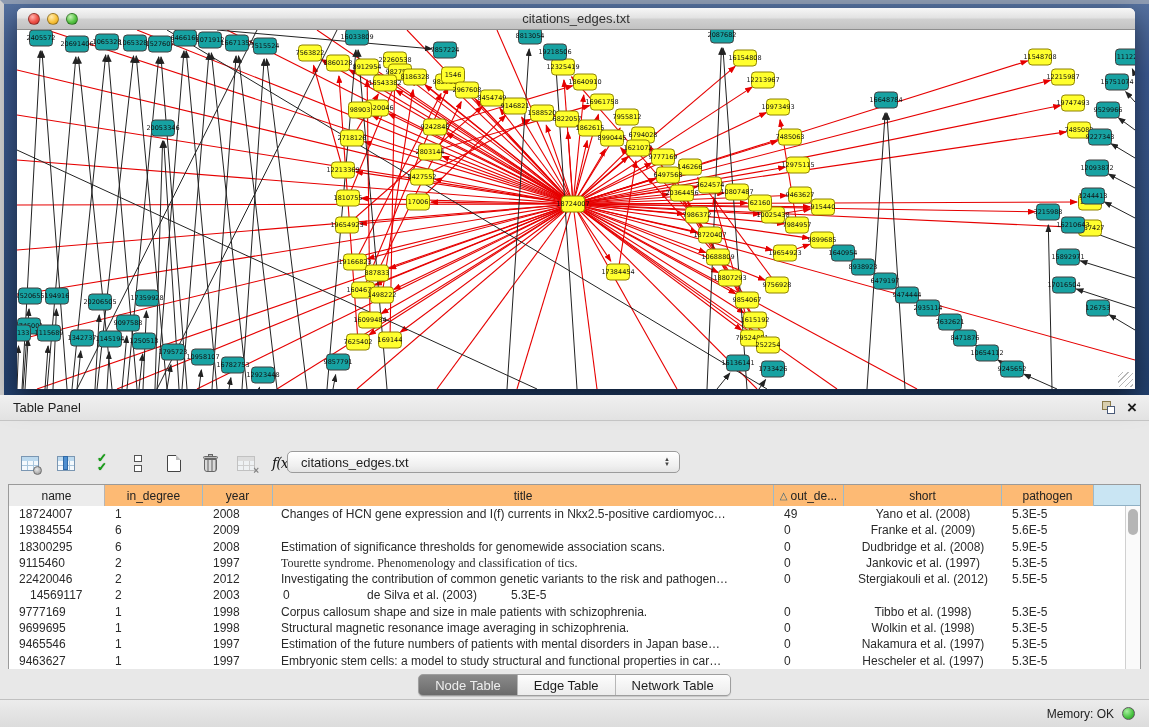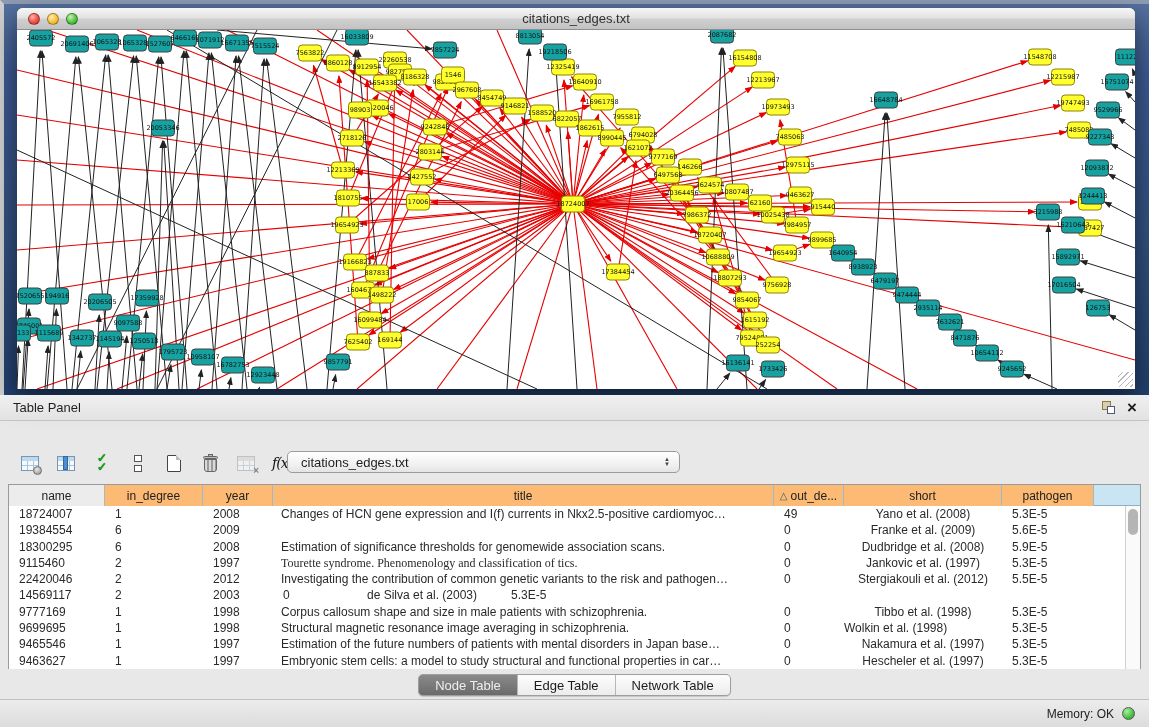--- a/index.html
+++ b/index.html
@@ -976,21 +976,21 @@
         <div class="drow">
           <div class="dcell" style="width: 96px; text-align: left; padding-left: 10px;">22420046</div>
           <div class="dcell" style="width: 98px; text-align: left; padding-left: 10px;">2</div>
           <div class="dcell" style="width: 70px; text-align: left; padding-left: 10px;">2012</div>
           <div class="dcell" style="width: 501px; text-align: left; padding-left: 8px;">Investigating the contribution of common genetic variants to the risk and pathogen…</div>
           <div class="dcell" style="width: 70px; text-align: left; padding-left: 10px;">0</div>
           <div class="dcell" style="width: 158px; text-align: center; padding-left: 0px;">Stergiakouli et al. (2012)</div>
           <div class="dcell" style="width: 92px; text-align: left; padding-left: 10px;">5.5E-5</div>
         </div>
         <div class="drow">
-          <div class="dcell" style="width: 96px; text-align: left; padding-left: 10px;">14569117</div>
+          <div class="dcell" style="width: 96px; text-align: left; padding-left: 21px;">14569117</div>
           <div class="dcell" style="width: 98px; text-align: left; padding-left: 10px;">2</div>
           <div class="dcell" style="width: 70px; text-align: left; padding-left: 10px;">2003</div>
           <div class="dcell" style="width: 70px; text-align: left; padding-left: 10px;">0</div>
           <div class="dcell" style="width: 158px; text-align: center; padding-left: 0px;">de Silva et al. (2003)</div>
           <div class="dcell" style="width: 92px; text-align: left; padding-left: 10px;">5.3E-5</div>
         </div>
         <div class="drow">
           <div class="dcell" style="width: 96px; text-align: left; padding-left: 10px;">9777169</div>
           <div class="dcell" style="width: 98px; text-align: left; padding-left: 10px;">1</div>
           <div class="dcell" style="width: 70px; text-align: left; padding-left: 10px;">1998</div>
@@ -998,21 +998,21 @@
           <div class="dcell" style="width: 70px; text-align: left; padding-left: 10px;">0</div>
           <div class="dcell" style="width: 158px; text-align: center; padding-left: 0px;">Tibbo et al. (1998)</div>
           <div class="dcell" style="width: 92px; text-align: left; padding-left: 10px;">5.3E-5</div>
         </div>
         <div class="drow">
           <div class="dcell" style="width: 96px; text-align: left; padding-left: 10px;">9699695</div>
           <div class="dcell" style="width: 98px; text-align: left; padding-left: 10px;">1</div>
           <div class="dcell" style="width: 70px; text-align: left; padding-left: 10px;">1998</div>
           <div class="dcell" style="width: 501px; text-align: left; padding-left: 8px;">Structural magnetic resonance image averaging in schizophrenia.</div>
           <div class="dcell" style="width: 70px; text-align: left; padding-left: 10px;">0</div>
-          <div class="dcell" style="width: 158px; padding-left: 0px;">Wolkin et al. (1998)</div>
+          <div class="dcell" style="width: 158px; text-align: center; padding-left: 0px;">Wolkin et al. (1998)</div>
           <div class="dcell" style="width: 92px; text-align: left; padding-left: 10px;">5.3E-5</div>
         </div>
         <div class="drow">
           <div class="dcell" style="width: 96px; text-align: left; padding-left: 10px;">9465546</div>
           <div class="dcell" style="width: 98px; text-align: left; padding-left: 10px;">1</div>
           <div class="dcell" style="width: 70px; text-align: left; padding-left: 10px;">1997</div>
           <div class="dcell" style="width: 501px; text-align: left; padding-left: 8px;">Estimation of the future numbers of patients with mental disorders in Japan base…</div>
           <div class="dcell" style="width: 70px; text-align: left; padding-left: 10px;">0</div>
           <div class="dcell" style="width: 158px; text-align: center; padding-left: 0px;">Nakamura et al. (1997)</div>
           <div class="dcell" style="width: 92px; text-align: left; padding-left: 10px;">5.3E-5</div>

